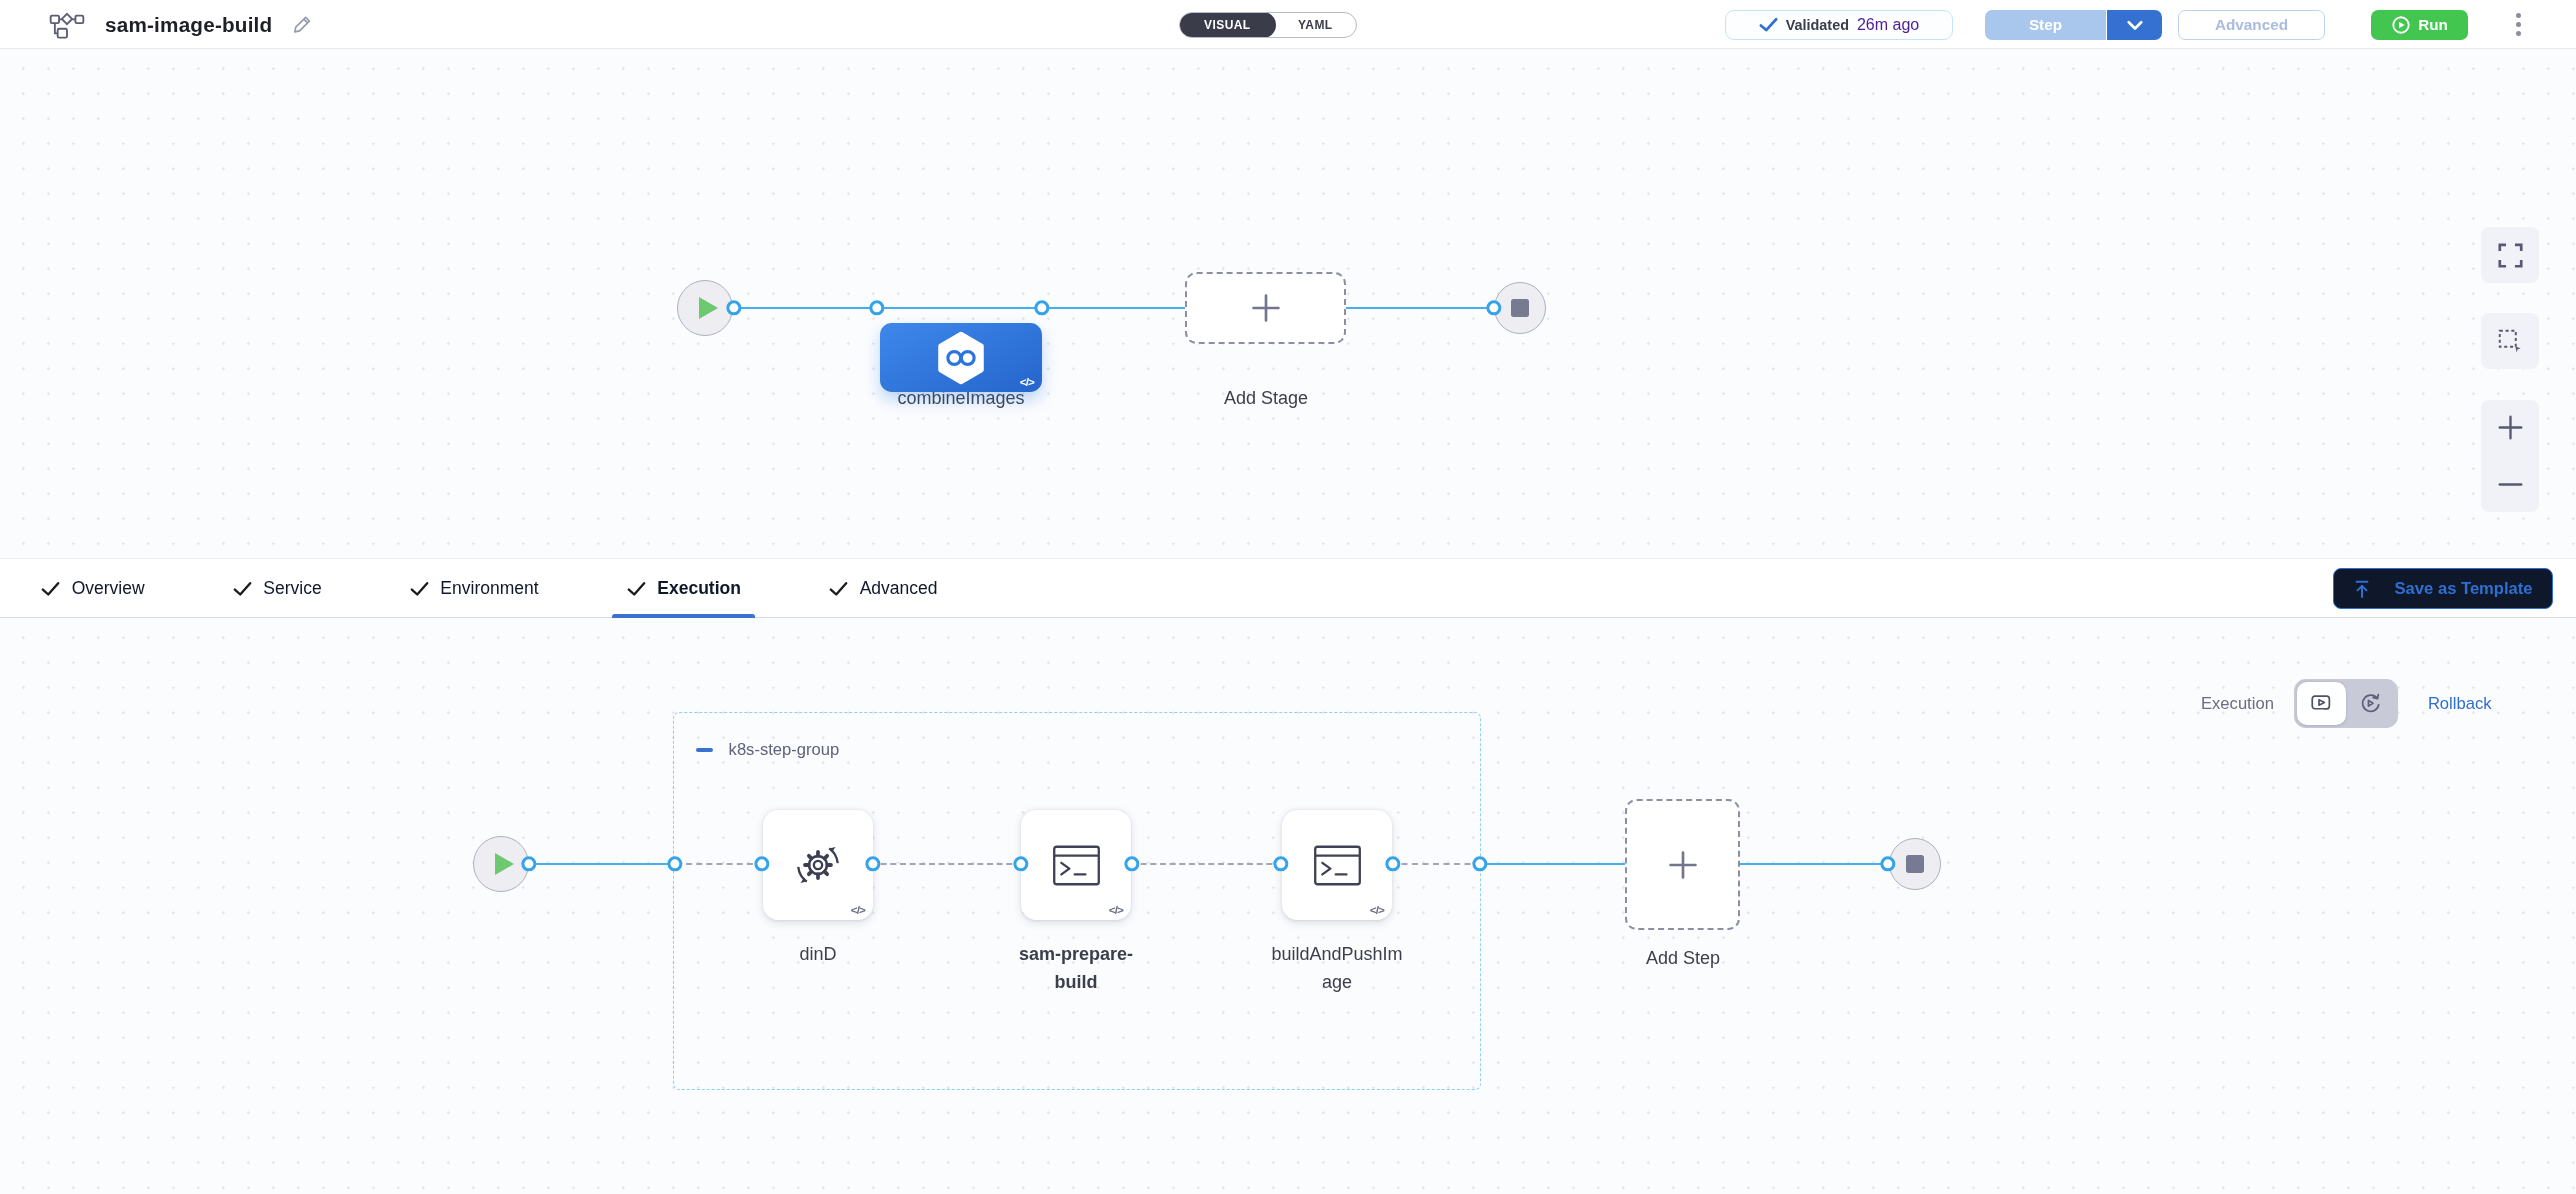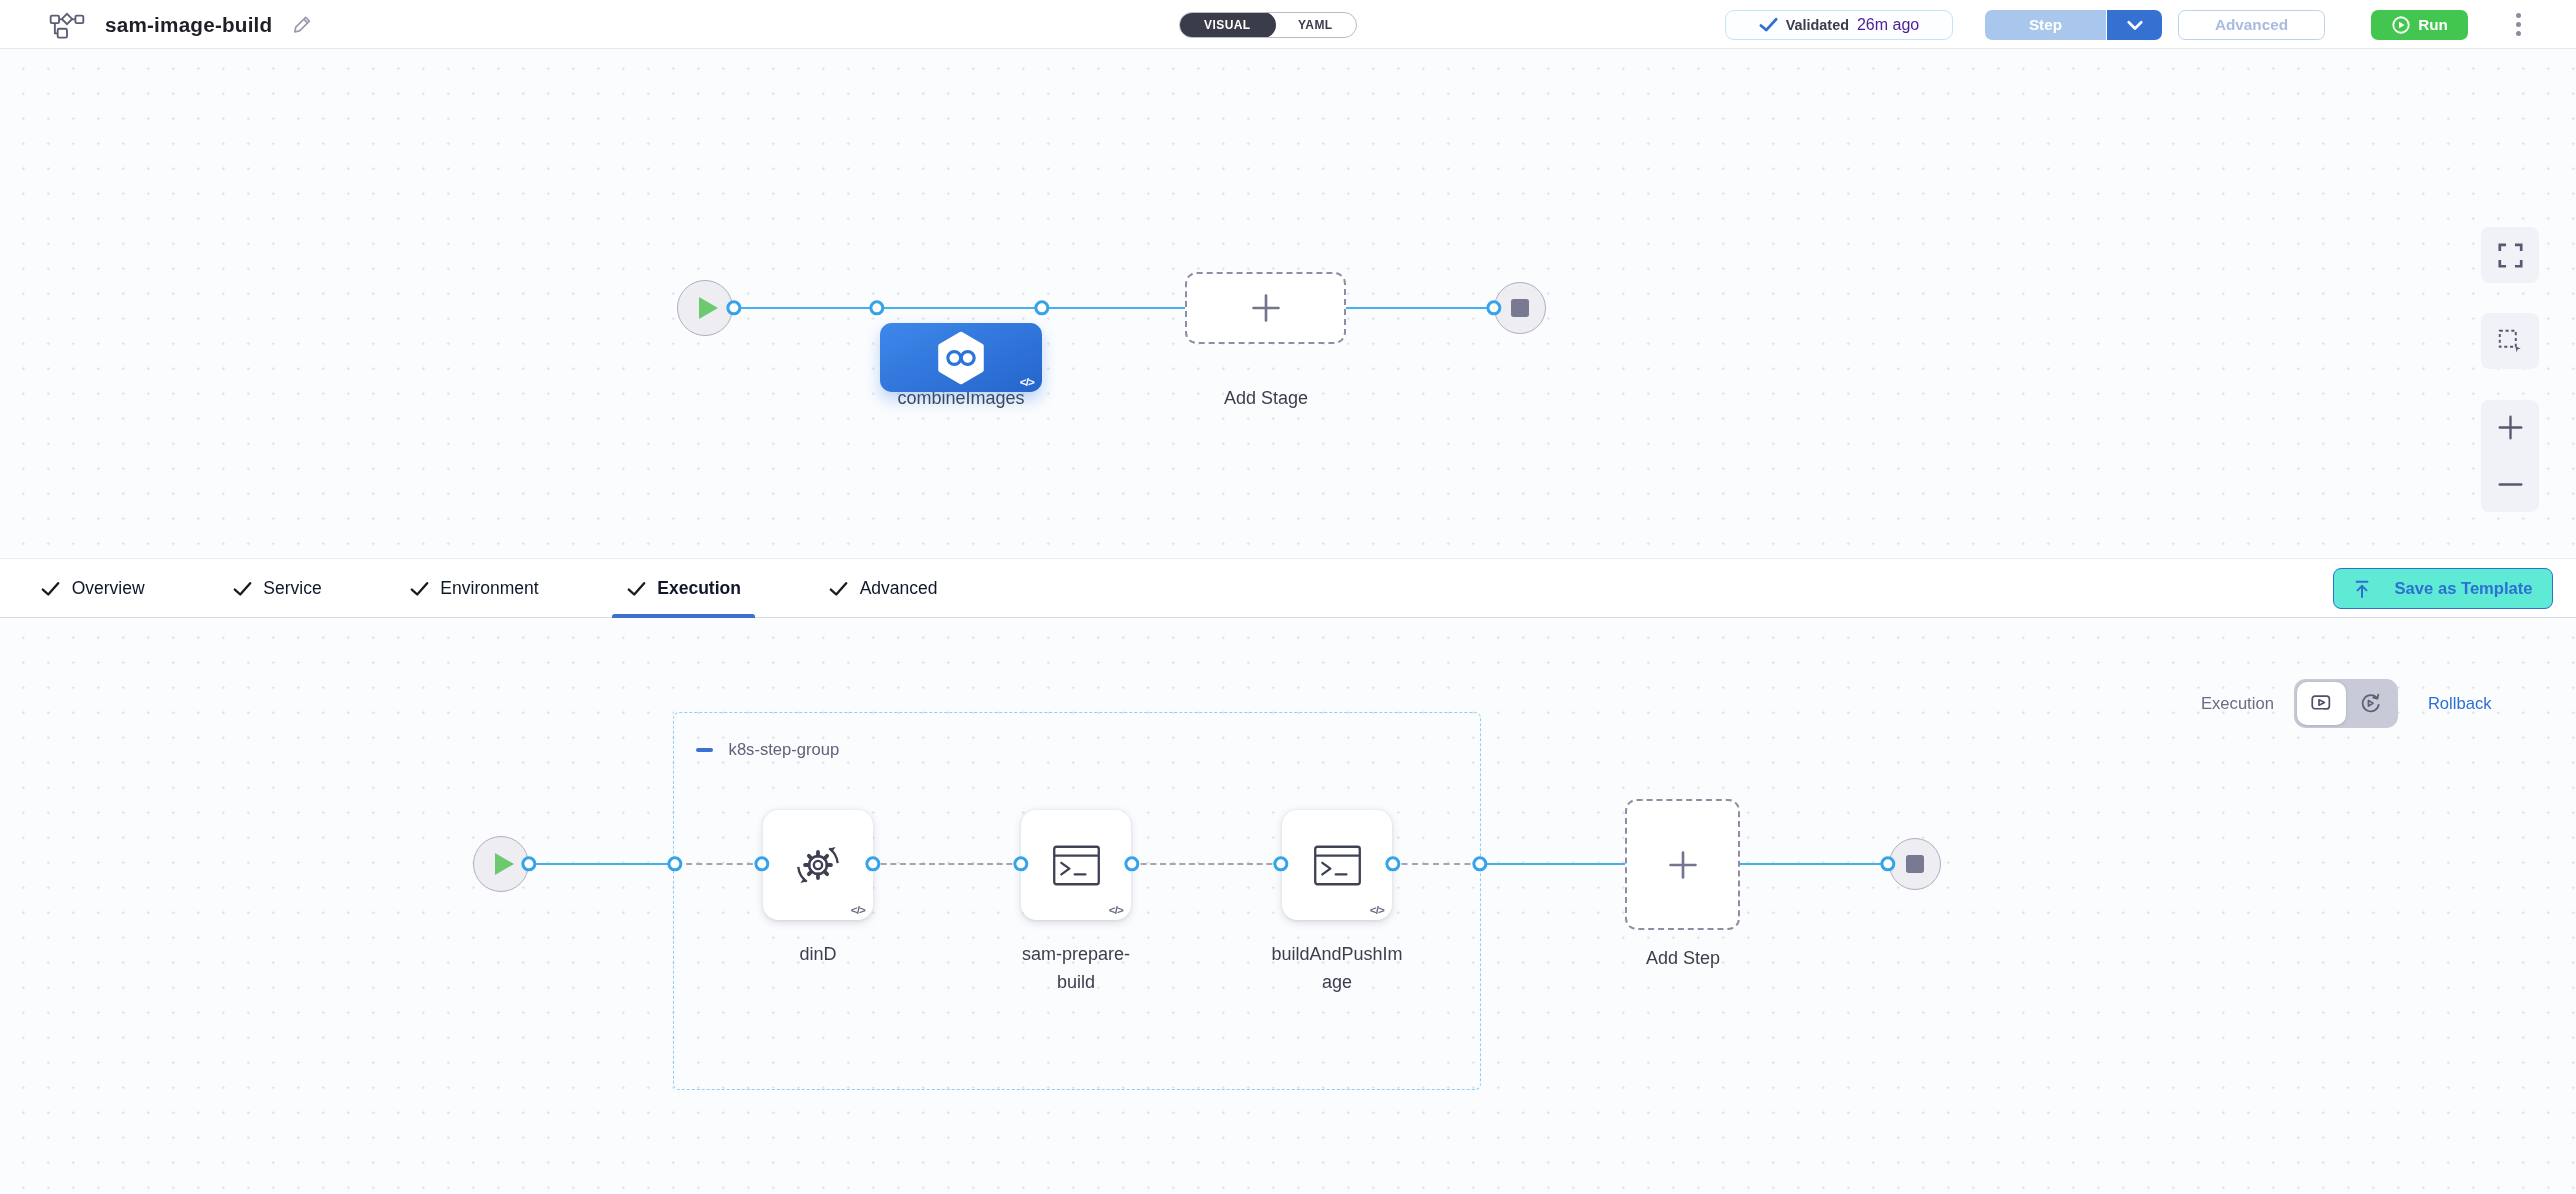--- a/index.html
+++ b/index.html
@@ -75,21 +75,21 @@
   
   .tabbar { position:absolute; left:0; top:558px; width:2576px; height:60px; background:#fff;
             border-top:0.9px solid #ebedf2; border-bottom:0.9px solid #d8dae4; z-index:40; }
   .tabs { position:absolute; left:41px; top:0; height:59px; display:flex; gap:88px; }
   .tab { position:relative; display:flex; align-items:center; gap:11.7px; font-size:17.5px; font-weight:500;
          color:#0f172a; cursor:pointer; height:100%; }
   .tab.active { font-weight:bold; }
   .tab.active::after { content:''; position:absolute; left:-14.4px; right:-14.4px; bottom:0; height:4.5px;
                        background:#3b72cf; border-radius:2.7px 2.7px 0 0; }
   .tmpl-btn { position:absolute; right:23.4px; top:9px; height:41px; padding:0 19px; display:flex;
-              align-items:center; gap:24px; background:#5eead4; border:1.4px solid #2e6fd2; border-radius:8px;
+              align-items:center; gap:24px; background:#0f172a; border:1.4px solid #2e6fd2; border-radius:8px;
               color:#2e6fd2; font-size:16.6px; font-weight:bold; cursor:pointer; font-family:inherit; }
 
   
   .stepgroup { position:absolute; left:673px; top:94px; width:808px; height:378px;
                border:1.8px dashed #8fd0f0; border-radius:6.3px; z-index:2; }
   .sg-head { position:absolute; left:21.6px; top:27px; display:flex; align-items:center; gap:16px; }
   .sg-minus { width:17px; height:4.5px; background:#3b72cf; border-radius:2.7px; cursor:pointer; }
   .sg-name { font-size:16.6px; color:#5f627a; }
 
   .stepcard { position:absolute; width:110px; height:110px; background:#fff; border-radius:15.3px; z-index:5;
@@ -363,19 +363,19 @@
         <path d="M18 4 V32 M4 18 H32" stroke="#72758d" stroke-width="3" stroke-linecap="round"></path>
       </svg>
     </div>
 
     <div class="ring" style="left:1888px; top:246px;"></div>
     <div class="node stop" style="left:1915px; top:246px;">
       <div class="sq"></div>
     </div>
 
     <div class="nlabel" style="left:818px;  top:322px;">dinD</div>
-    <div class="nlabel" style="left:1076px; top:322px; width:135px;">sam-prepare-build</div>
+    <div class="nlabel" style="left:1076px; top:322px; width:135px;font-weight:bold;">sam-prepare-build</div>
     <div class="nlabel" style="left:1337px; top:322px; width:135px;">buildAndPushImage</div>
     <div class="nlabel" style="left:1683px; top:326px;">Add Step</div>
   </div>
 
 </div>
 
 
 </body></html>

